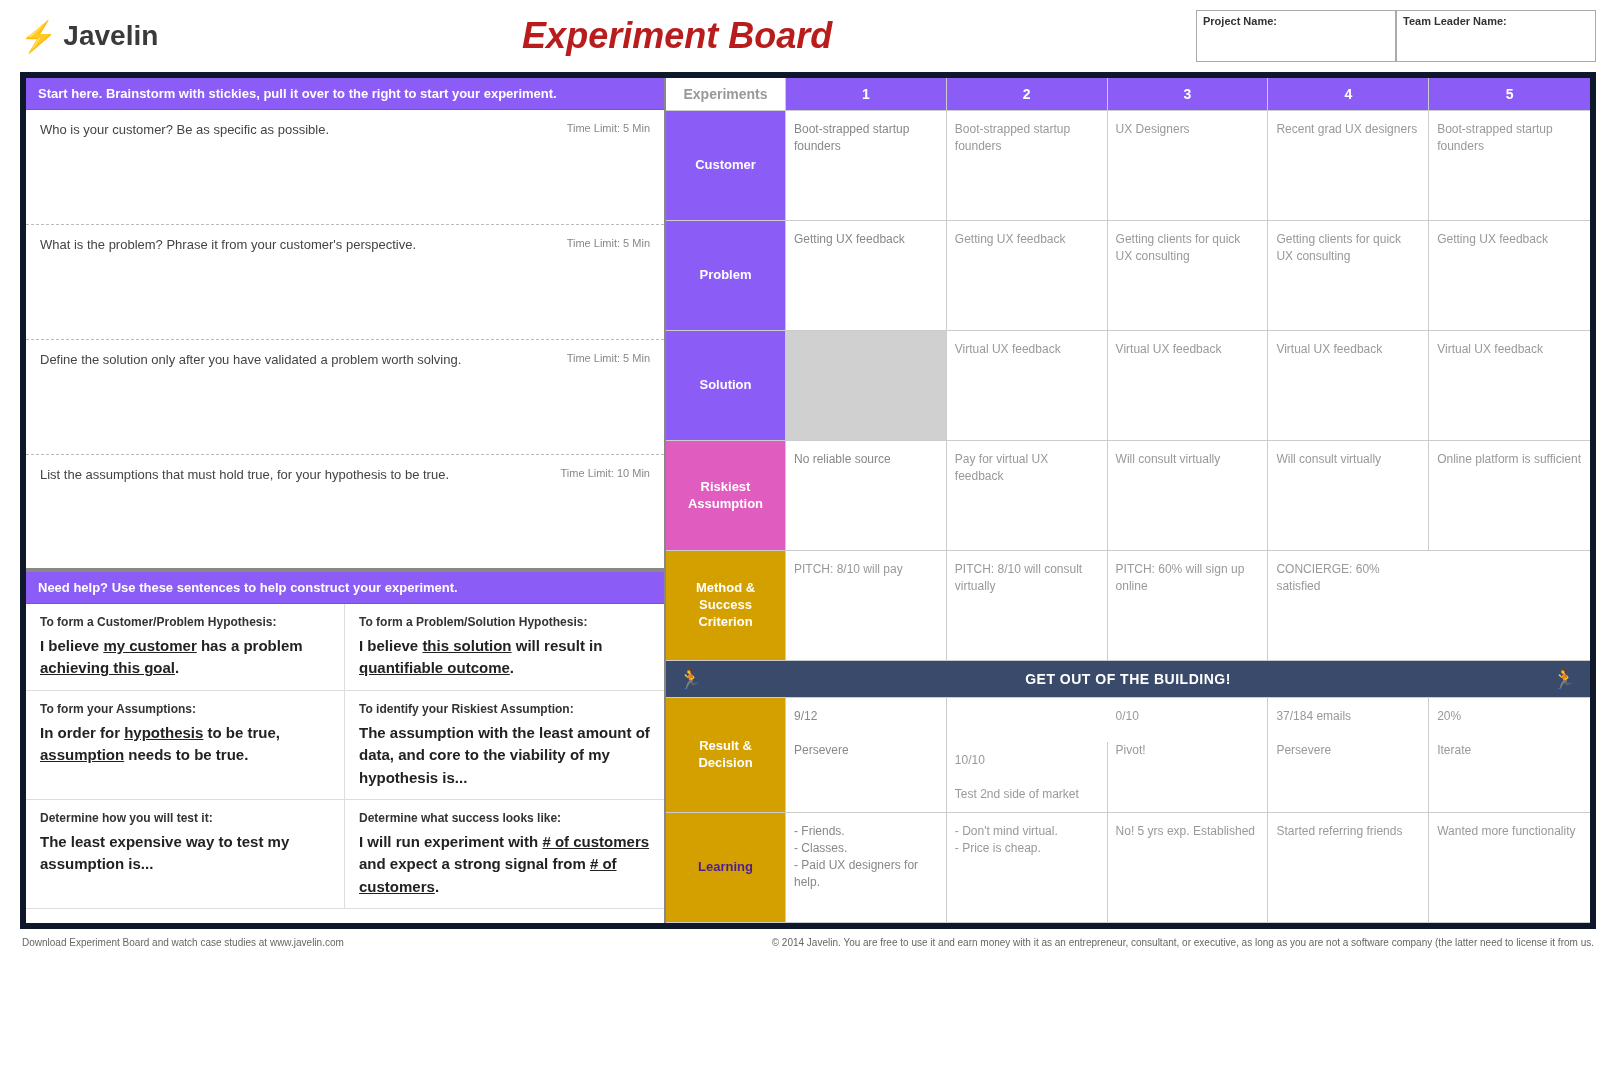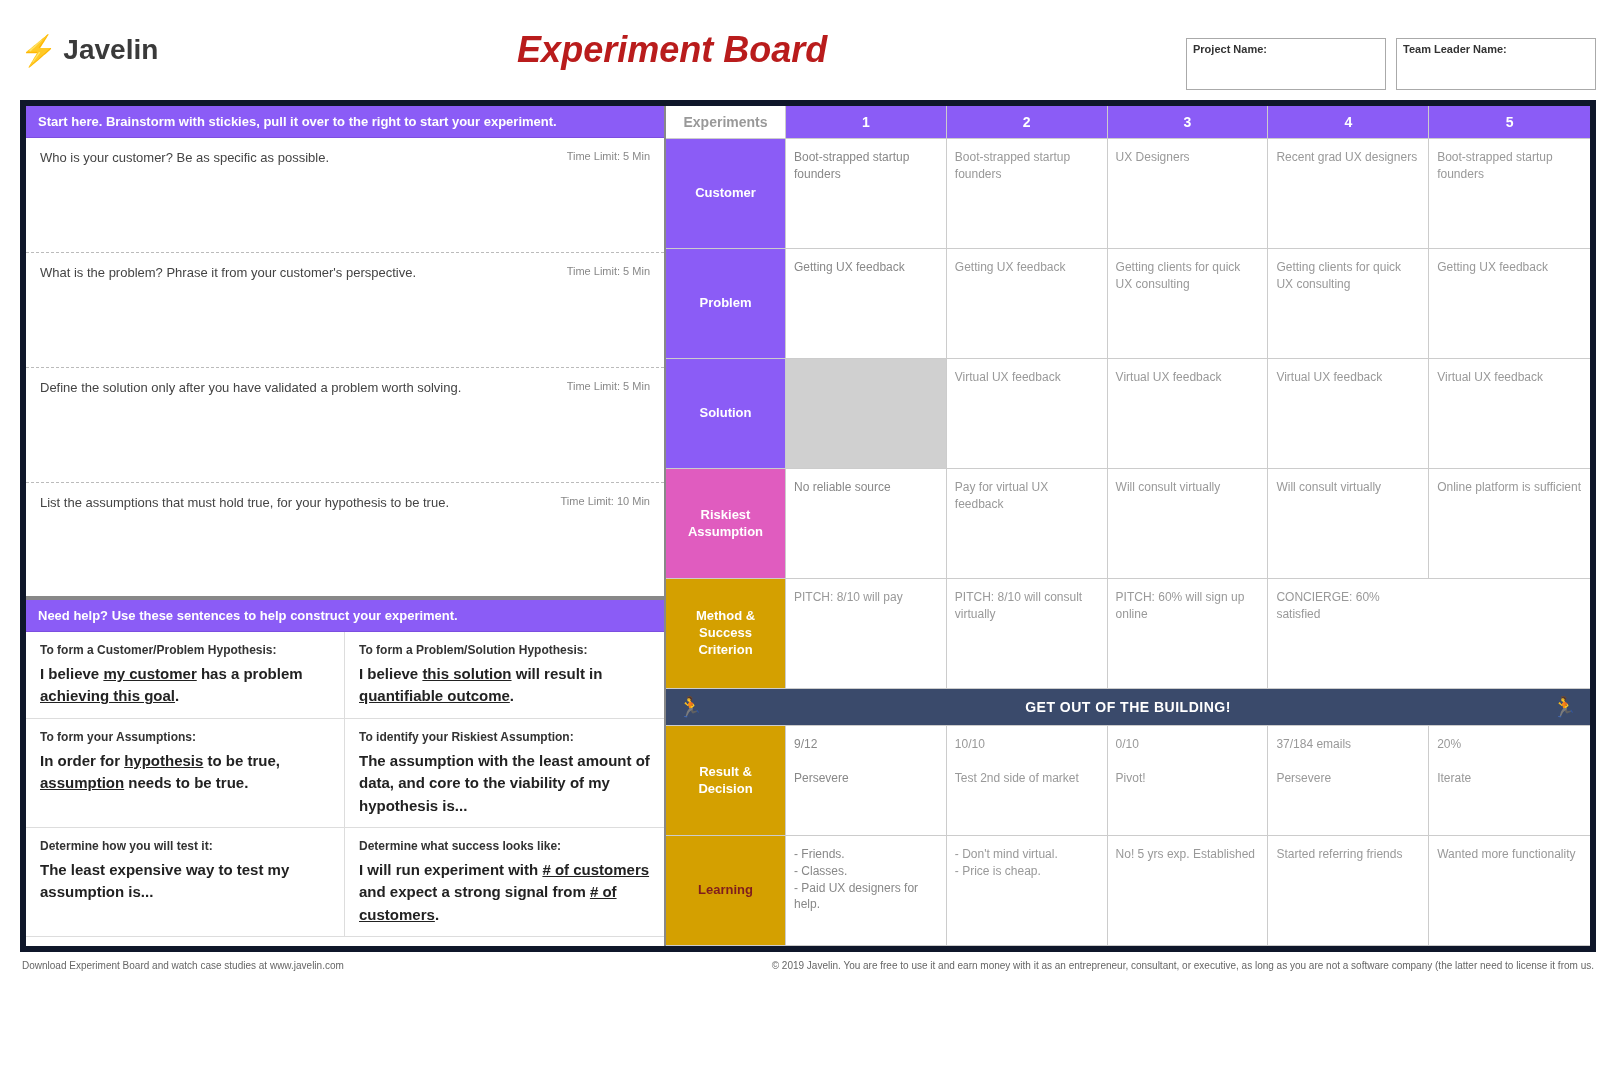--- a/index.html
+++ b/index.html
@@ -40,22 +40,20 @@
     .title {
       font-size: 36px;
       font-style: italic;
       color: #b91c1c;
       font-weight: bold;
       flex: 1;
       text-align: center;
     }
     .header-fields {
       display: flex;
-      gap: 10px;
-      margin-top: 28px;
     }
     .header-field {
       border: 1px solid #aaa;
       width: 200px;
       height: 52px;
       padding: 4px 6px;
     }
     .header-field-label {
       font-size: 11px;
       font-weight: bold;
@@ -210,21 +208,21 @@
       border-right: 1px solid #ccc;
       line-height: 1.3;
     }
 
     .row-label.customer { background: #8b5cf6; color: #fff; }
     .row-label.problem { background: #8b5cf6; color: #fff; }
     .row-label.solution { background: #8b5cf6; color: #fff; }
     .row-label.riskiest { background: #e05cbf; color: #fff; }
     .row-label.method { background: #d4a000; color: #fff; }
     .row-label.result { background: #d4a000; color: #fff; }
-    .row-label.learning { background: #d4a000; color: #7f1d1d; }
+    .row-label.learning { background: #d4a000; color: #4c1d95; }
 
     .exp-cell {
       padding: 10px 8px;
       border-right: 1px solid #ccc;
       color: #999;
       font-size: 12px;
       line-height: 1.4;
       display: flex;
       align-items: flex-start;
       justify-content: flex-start;
@@ -425,21 +423,21 @@
         <span class="runner">🏃</span>
         <span>GET OUT OF THE BUILDING!</span>
         <span class="runner">🏃</span>
       </div>
 
       <div class="exp-row">
         <div class="row-label result">Result &amp; Decision</div>
         <div class="exp-cell col1" style="white-space:pre-line;">9/12
 
 Persevere</div>
-        <div class="exp-cell" style="white-space:pre-line;">10/10
+        <div class="exp-cell" style="white-space:pre-line;margin-top:44px;">10/10
 
 Test 2nd side of market</div>
         <div class="exp-cell" style="white-space:pre-line;">0/10
 
 Pivot!</div>
         <div class="exp-cell" style="white-space:pre-line;">37/184 emails
 
 Persevere</div>
         <div class="exp-cell" style="white-space:pre-line;">20%
 
@@ -455,15 +453,15 @@
 - Price is cheap.</div>
         <div class="exp-cell" style="white-space:pre-line;">No! 5 yrs exp. Established</div>
         <div class="exp-cell" style="white-space:pre-line;">Started referring friends</div>
         <div class="exp-cell" style="white-space:pre-line;">Wanted more functionality</div>
       </div>
     </div>
   </div>
 
   <div class="footer">
     <span>Download Experiment Board and watch case studies at www.javelin.com</span>
-    <span>© 2019 Javelin. You are free to use it and earn money with it as an entrepreneur, consultant, or executive, as long as you are not a software company (the latter need to license it from us.</span>
+    <span>© 2014 Javelin. You are free to use it and earn money with it as an entrepreneur, consultant, or executive, as long as you are not a software company (the latter need to license it from us.</span>
   </div>
 </div>
 
 </body></html>

